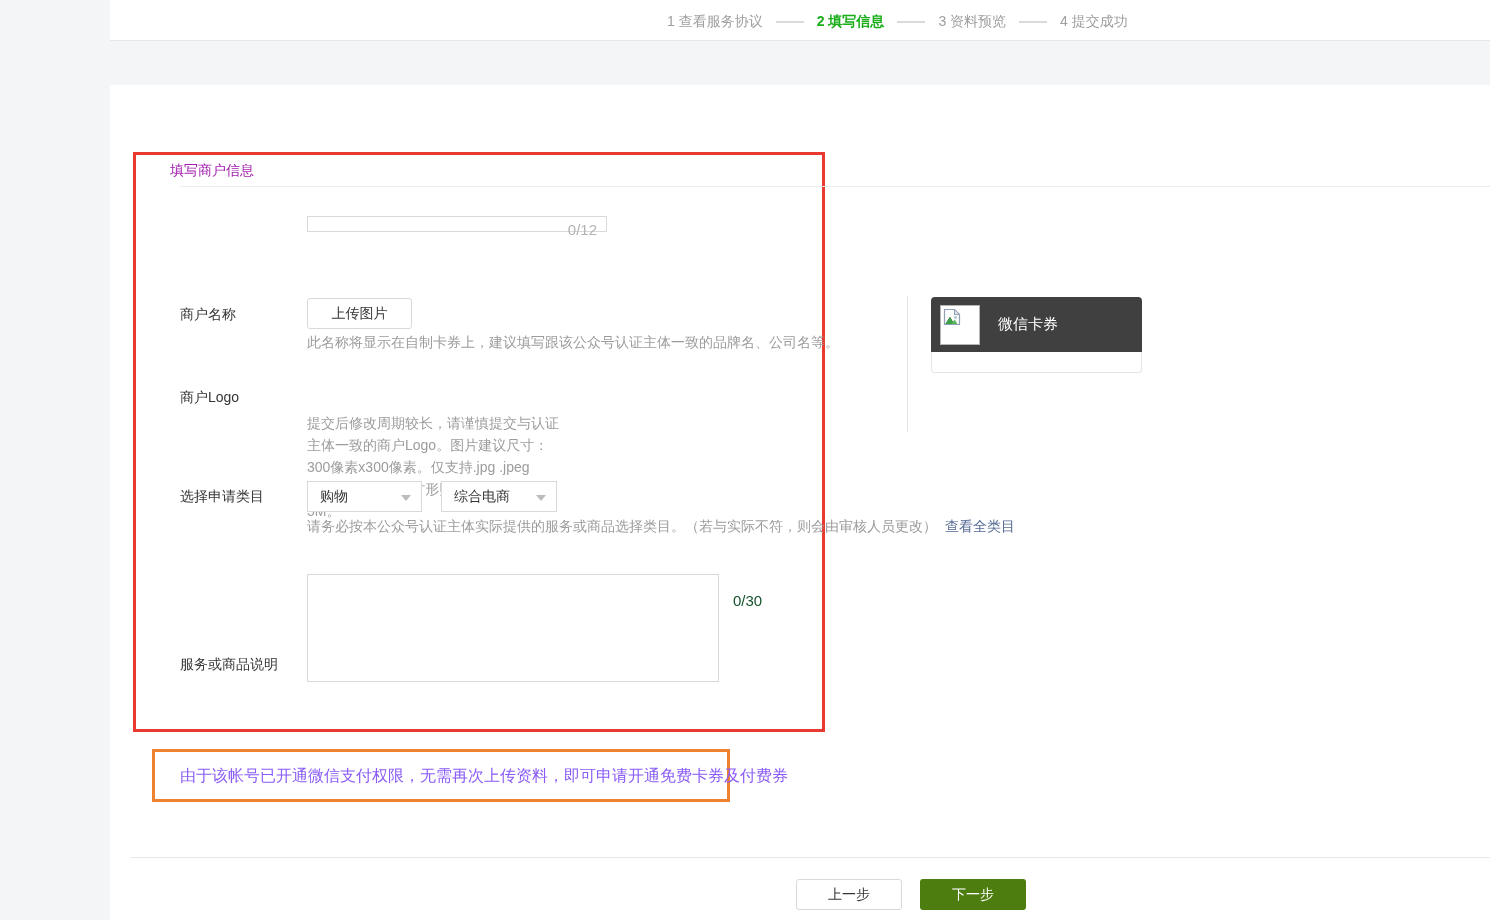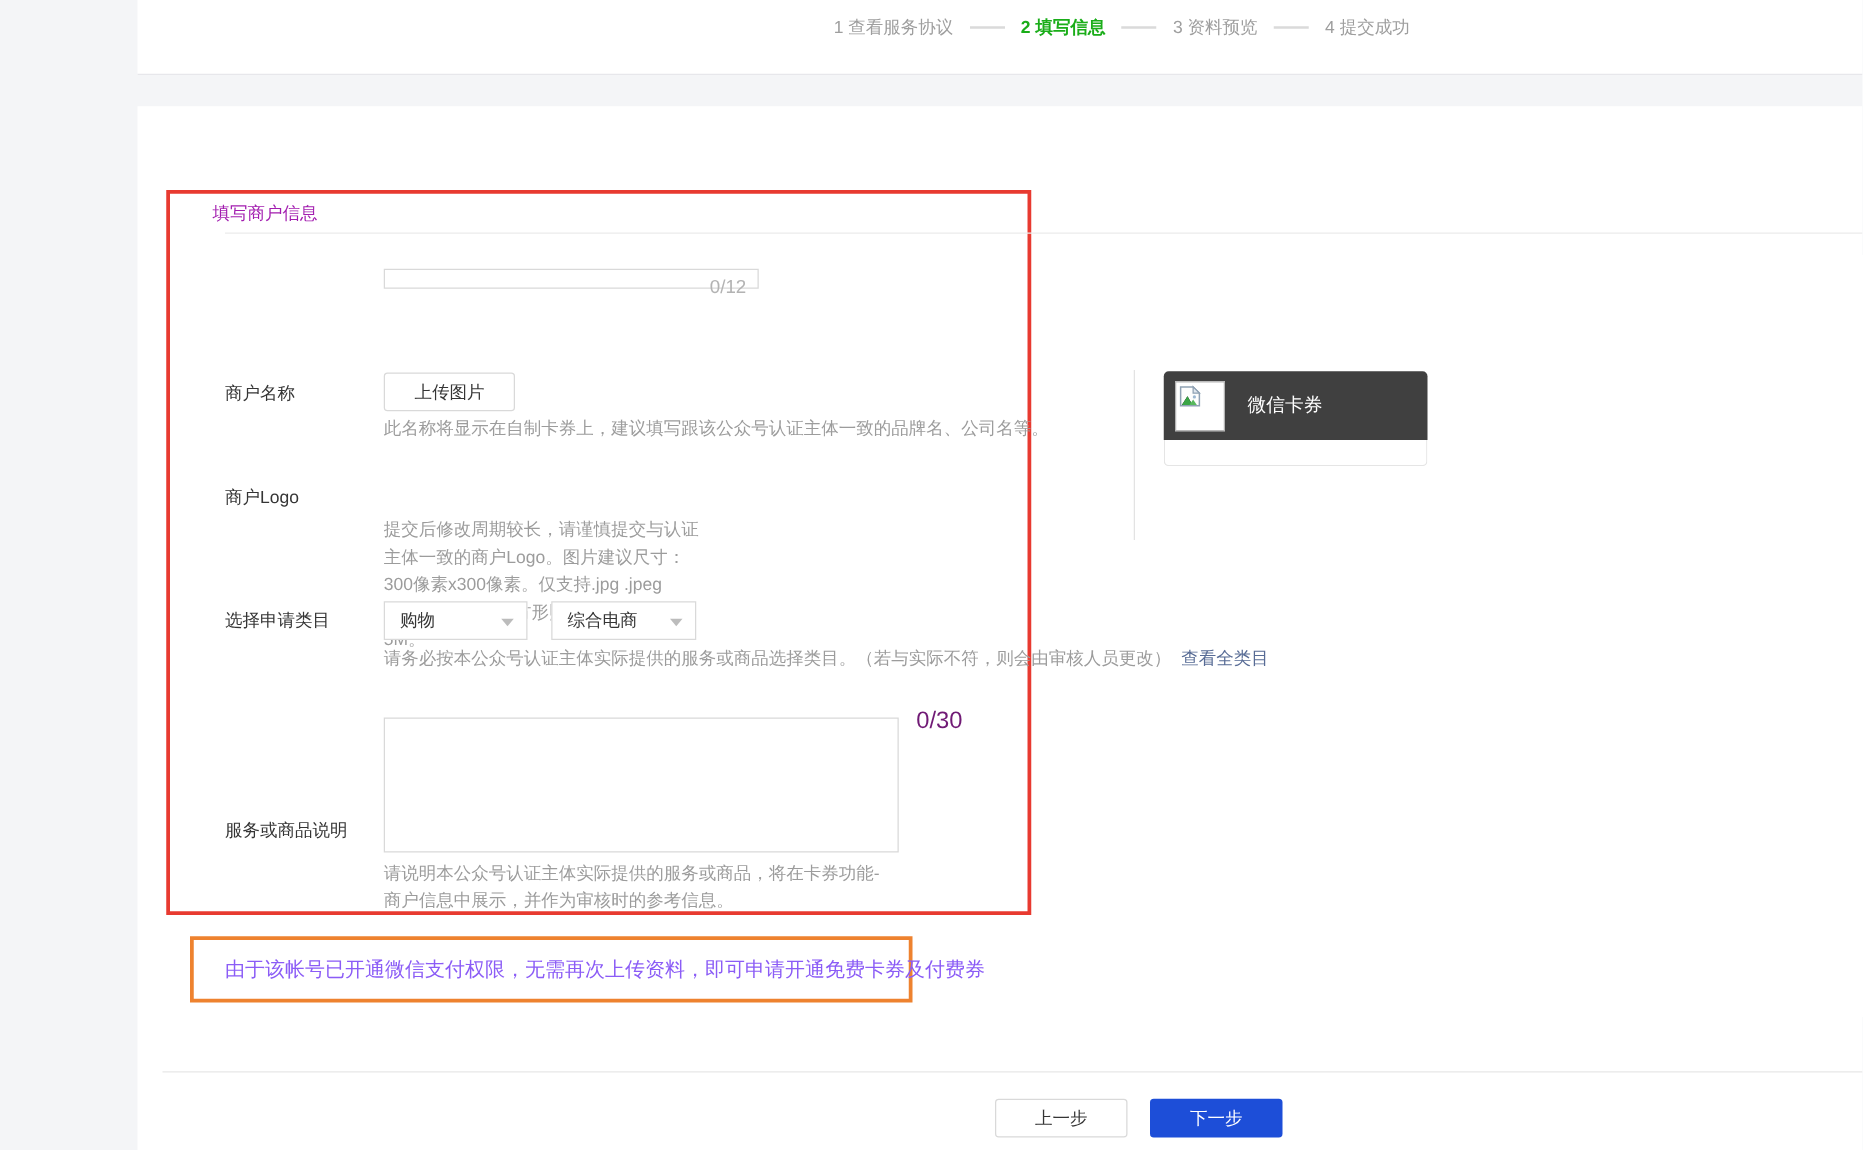--- a/index.html
+++ b/index.html
@@ -5,21 +5,21 @@
   * { margin:0; padding:0; box-sizing:border-box; }
   html,body { width:1490px; height:920px; }
   body {
     font-family:"Liberation Sans","DejaVu Sans",sans-serif;
     background:#f4f5f7;
     position:relative;
     overflow:hidden;
     color:#333;
   }
   .topbar {
-    position:absolute; left:110px; top:0; right:0; height:60px;
+    position:absolute; left:110px; top:0; right:0; height:41px;
     background:#fff; border-bottom:1px solid #e7e7eb;
   }
   .steps {
     position:absolute; left:557px; top:0; height:43px;
     display:flex; align-items:center; gap:13px;
   }
   .step { font-size:14px; color:#9e9e9e; white-space:nowrap; }
   .step.active { color:#1aad19; font-weight:bold; }
   .step-dash { width:28px; height:2px; background:#dadada; }
 
@@ -82,27 +82,27 @@
     position:absolute; right:10px; top:13px;
     width:0; height:0; border-left:5px solid transparent; border-right:5px solid transparent;
     border-top:6px solid #bcbcbc;
   }
   .cat-link { color:#576b95; text-decoration:none; margin-left:8px; cursor:pointer; white-space:nowrap; }
 
   .desc-textarea {
     position:absolute; left:197px; top:489px; width:412px; height:108px;
     border:1px solid #d9d9d9; resize:none; outline:none; font-family:inherit; font-size:14px; padding:8px 10px; color:#333;
   }
-  .desc-counter { position:absolute; left:623px; top:481px; font-size:19px; color:#701a75; }
+  .desc-counter { position:absolute; left:623px; top:507px; font-size:15px; color:#14532d; }
 
   .notice-text { position:absolute; left:70px; top:681px; font-size:16px; color:#8b5cf6; }
 
   .footer-divider { position:absolute; left:20px; right:0; top:772px; height:1px; background:#e8e8e8; }
   .prev-btn { position:absolute; left:686px; top:794px; width:106px; height:31px; }
-  .next-btn { position:absolute; left:810px; top:794px; width:106px; height:31px; background:#1d4ed8; color:#fff; border:none; }
+  .next-btn { position:absolute; left:810px; top:794px; width:106px; height:31px; background:#4d7c0f; color:#fff; border:none; }
 </style>
 </head>
 <body>
 
 <div class="topbar">
   <div class="steps">
     <span class="step">1 查看服务协议</span>
     <span class="step-dash"></span>
     <span class="step active">2 填写信息</span>
     <span class="step-dash"></span>
@@ -162,22 +162,20 @@
     <span>综合电商</span>
     <span class="chevron"></span>
   </div>
   <div class="help-text" style="left:197px; top:430px; white-space:nowrap;">
     <span>请务必按本公众号认证主体实际提供的服务或商品选择类目。（若与实际不符，则会由审核人员更改）</span><a class="cat-link">查看全类目</a>
   </div>
 
   <div class="row-label" style="left:70px; top:571px;">服务或商品说明</div>
   <textarea class="desc-textarea" style=""></textarea>
   <span class="desc-counter">0/30</span>
-  <div class="help-text" style="left:197px; top:602px; width:430px;">请说明本公众号认证主体实际提供的服务或商品，将在卡券功能-
-商户信息中展示，并作为审核时的参考信息。</div>
 
   <div class="notice-text">由于该帐号已开通微信支付权限，无需再次上传资料，即可申请开通免费卡券及付费券</div>
 
   <div class="footer-divider"></div>
   <button class="btn outline prev-btn">上一步</button>
   <button class="btn next-btn">下一步</button>
 
 </div>
 
 </body></html>

